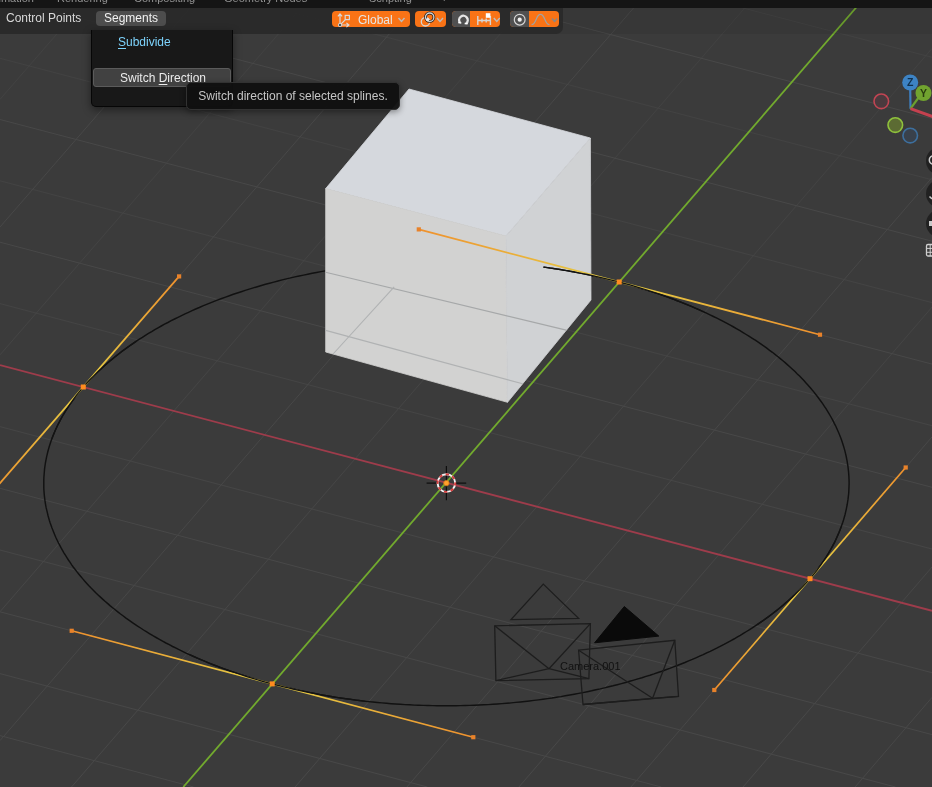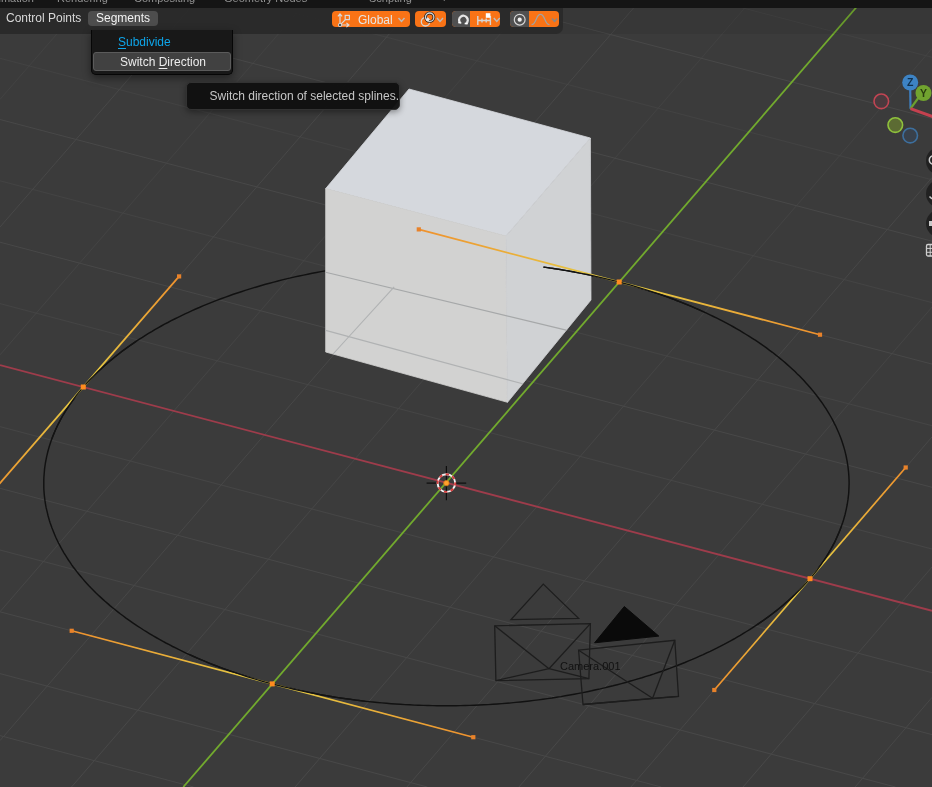--- a/index.html
+++ b/index.html
@@ -5,24 +5,24 @@
 #stage{position:relative;width:932px;height:787px}
 .topbar{position:absolute;left:0;top:0;width:932px;height:8px;background:#151515;overflow:hidden;z-index:5}
 .topbar span{position:absolute;top:-8px;font-size:11px;color:#949494;white-space:nowrap}
 .hdr{position:absolute;left:0;top:8px;width:563px;height:26px;background:rgba(41,41,41,0.9);z-index:5;border-radius:0 0 7px 0}
 .hdrfade{position:absolute;left:0;top:8px;width:932px;height:26px;background:rgba(16,16,16,0.10);z-index:4}
 .hmenu{position:absolute;top:2.5px;height:15.5px;line-height:15.5px;font-size:12px;color:#d8d8d8;padding:0 8px;border-radius:4px}
 .seg{background:#4d4d4d;color:#f2f2f2}
 .wgt{position:absolute;top:2.5px;height:16px;background:#f97316;border-radius:4px}
 .lit{background:#505050}
 .menu{position:absolute;left:91px;top:30px;width:142px;background:#181818;border:1px solid #060606;border-top:none;border-radius:0 0 5px 5px;z-index:6;padding:2px 0 3px 0;box-shadow:0 3px 8px rgba(0,0,0,0.45)}
-.mi{position:relative;height:20px;line-height:20px;font-size:12px;color:#0ea5e9;padding-left:26px}
-.mi.hl{background:#414141;border:1px solid #5b5b5b;border-radius:3px;margin:0 1px;color:#ececec;height:19px;line-height:18px}
+.mi{position:relative;height:20px;line-height:20px;font-size:12px;color:#7dd3fc;padding-left:26px}
+.mi.hl{background:#414141;border:1px solid #5b5b5b;border-radius:3px;margin:16px 1px;color:#ececec;height:19px;line-height:18px}
 u{text-decoration:underline;text-underline-offset:2px}
-.tip{position:absolute;left:186px;top:82px;width:214px;height:28px;background:rgba(16,16,16,0.96);border:1px solid #323232;border-radius:5px;z-index:7;color:#c6c6c6;font-size:12px;line-height:26px;text-align:right;box-shadow:0 2px 6px rgba(0,0,0,0.4)}
+.tip{position:absolute;left:186px;top:82px;width:214px;height:28px;background:rgba(16,16,16,0.96);border:1px solid #323232;border-radius:5px;z-index:7;color:#c6c6c6;font-size:12px;line-height:26px;text-align:center;box-shadow:0 2px 6px rgba(0,0,0,0.4)}
 svg.ic{position:absolute;top:0;left:0}
 </style></head><body>
 <div id="stage">
 <svg id="vp" width="932" height="787" viewBox="0 0 932 787" style="position:absolute;left:0;top:0">
 <rect width="932" height="787" fill="#3b3b3b"></rect>
 <defs>
         <linearGradient id="subg" x1="0" y1="0" x2="0" y2="787" gradientUnits="userSpaceOnUse">
           <stop offset="0" stop-color="#434343" stop-opacity="0.75"></stop>
           <stop offset="0.55" stop-color="#464646" stop-opacity="0.9"></stop>
           <stop offset="1" stop-color="#484848"></stop>
@@ -122,21 +122,21 @@
  <span style="left:-15px">Animation</span>
       <span style="left:57px">Rendering</span>
  <span style="left:134px">Compositing</span>
       <span style="left:224px">Geometry Nodes</span>
  <span style="left:369px">Scripting</span>
       <span style="left:441px">+</span>
 </div>
 <div class="hdrfade"></div>
 <div class="hdr">
  <div class="hmenu" style="left:-2px">Control Points</div>
- <div class="hmenu seg" style="left:88px">Segments</div>
+ <div class="hmenu seg" style="left:96px">Segments</div>
  <div class="wgt" style="left:332px;width:78px">
    <svg class="ic" width="78" height="17" viewBox="0 0 78 17">
      <g stroke="#d9d9d9" stroke-width="1.2" fill="none">
       <path d="M8 14 V3.2 M5.9 5.4 L8 2.9 L10.1 5.4"></path>
       <path d="M8 14 H16.6 M14.4 11.9 L16.9 14 L14.4 16.1"></path>
       <path d="M8.7 13.3 L13.2 8.8"></path>
       <rect x="13.2" y="4.4" width="4.2" height="4.2"></rect>
      </g>
      <circle cx="8" cy="14" r="1.5" fill="#1f1f1f" stroke="#d9d9d9" stroke-width="1.1"></circle>
      <text x="26" y="12.8" font-size="12" fill="#e6e6e6" font-family="Liberation Sans, sans-serif">Global</text>

